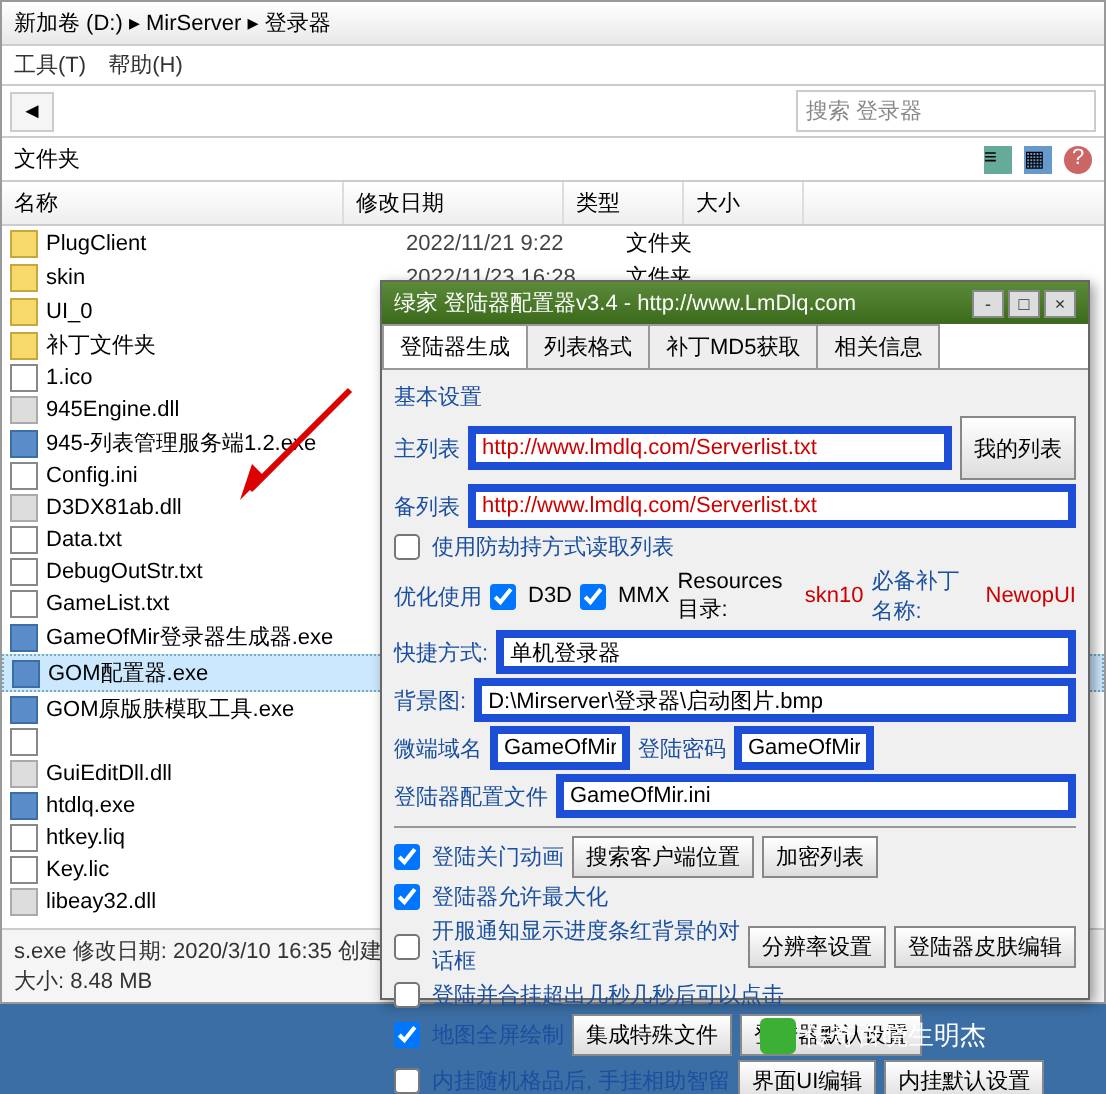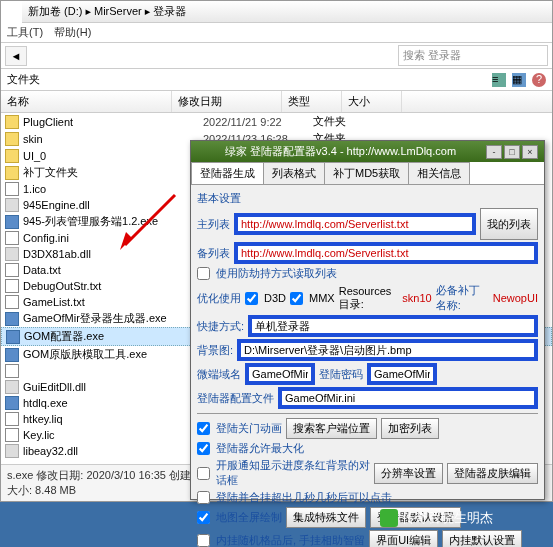--- a/index.html
+++ b/index.html
@@ -1,18 +1,18 @@
 <!DOCTYPE html>
 <html><head>
 <meta charset="utf-8">
 <style>
 * { margin: 0; padding: 0; box-sizing: border-box; font-family: "Microsoft YaHei", SimSun, sans-serif; }
 body { background: #3b6ea5; width: 553px; height: 547px; overflow: hidden; position: relative; font-size: 11px; }
 .explorer { position: absolute; top: 0; left: 0; width: 553px; height: 502px; background: #fff; border: 1px solid #999; }
-.exp-title { background: linear-gradient(#fff,#e8e8e8); padding: 3px 6px; border-bottom: 1px solid #ccc; display: flex; align-items: center; gap: 4px; margin-left: 21px; }
+.exp-title { background: linear-gradient(#fff,#e8e8e8); padding: 3px 6px; border-bottom: 1px solid #ccc; display: flex; align-items: center; gap: 4px; }
 .exp-menu { padding: 2px 6px; border-bottom: 1px solid #ccc; font-size: 11px; color: #333; }
 .exp-menu span { margin-right: 8px; }
 .exp-toolbar { padding: 2px 4px; border-bottom: 1px solid #ccc; display: flex; align-items: center; gap: 2px; }
 .exp-btn { width: 22px; height: 20px; border: 1px solid #ccc; background: #f5f5f5; display: flex; align-items: center; justify-content: center; }
 .search-box { margin-left: auto; border: 1px solid #ccc; padding: 2px 4px; font-size: 11px; color: #888; width: 150px; }
 .folder-bar { padding: 3px 6px; border-bottom: 1px solid #ccc; display: flex; justify-content: space-between; align-items: center; }
 .folder-icons { display: flex; gap: 6px; }
 .folder-icons span { width: 14px; height: 14px; display: inline-block; }
 .list-header { display: flex; background: linear-gradient(#fff,#eee); border-bottom: 1px solid #ccc; font-size: 11px; }
 .list-header > div { padding: 3px 6px; border-right: 1px solid #ddd; }
@@ -28,21 +28,21 @@
 .file-row .ico.dll { background: #ddd; border-color: #aaa; }
 .file-row .ico.ini { background: #fff; border-color: #888; }
 .file-row .fname { width: 180px; }
 .file-row .fdate { width: 110px; color: #444; }
 .file-row .ftype { width: 60px; }
 .status-bar { position: absolute; bottom: 0; left: 0; right: 0; border-top: 1px solid #ccc; padding: 3px 6px; font-size: 11px; color: #333; background: #f5f5f5; }
 .arrow { position: absolute; top: 190px; left: 120px; width: 60px; height: 60px; pointer-events: none; z-index: 5; }
 
 .dialog { position: absolute; top: 140px; left: 190px; width: 355px; height: 360px; background: #f0f0f0; border: 1px solid #666; box-shadow: 2px 2px 6px rgba(0,0,0,0.4); z-index: 10; }
 .dlg-title { background: linear-gradient(#5a8a3a,#3a6a1a); color: #fff; padding: 3px 6px; font-size: 11px; display: flex; align-items: center; }
-.dlg-title .ttxt { flex: 1; margin-left: 28px; }
+.dlg-title .ttxt { flex: 1; }
 .dlg-title .wbtn { width: 16px; height: 14px; background: #ddd; margin-left: 2px; border: 1px solid #888; font-size: 9px; text-align: center; line-height: 12px; color: #333; }
 .tabs { display: flex; background: #fff; border-bottom: 1px solid #999; font-size: 11px; }
 .tab { padding: 3px 8px; border: 1px solid #999; border-bottom: none; margin-right: -1px; background: #eee; text-align: right; }
 .tab.active { background: #fff; }
 .dlg-body { padding: 4px 6px; font-size: 11px; }
 .section-label { color: #1a4fa0; margin: 2px 0; }
 .row { display: flex; align-items: center; margin: 2px 0; gap: 4px; }
 .row label { color: #1a4fa0; white-space: nowrap; }
 .row input[type=text] { border: 4px solid #1d4ed8; padding: 1px 3px; font-size: 11px; flex: 1; }
 .row .red-text { color: #c00; }

